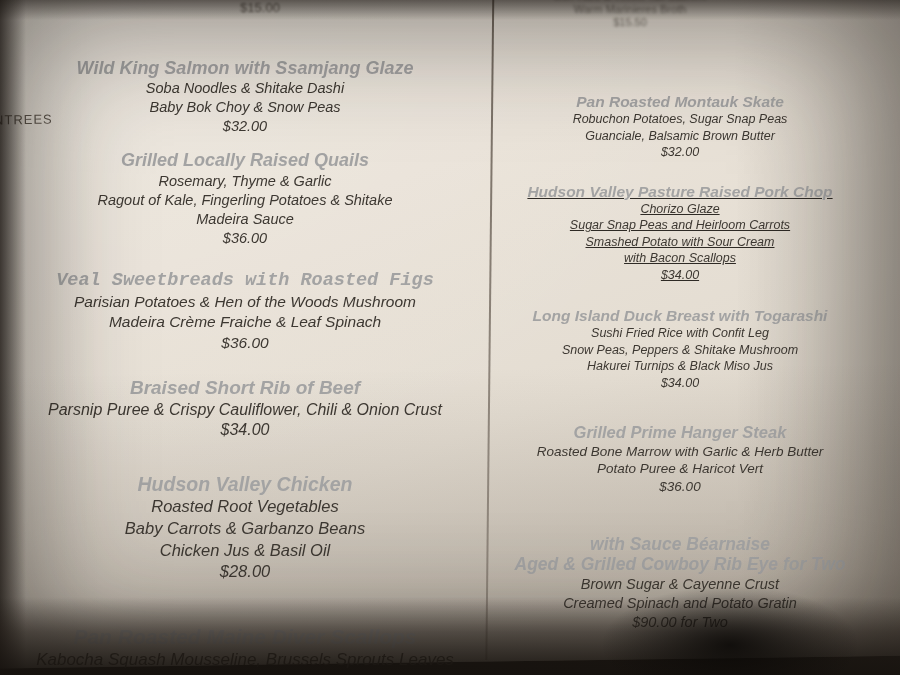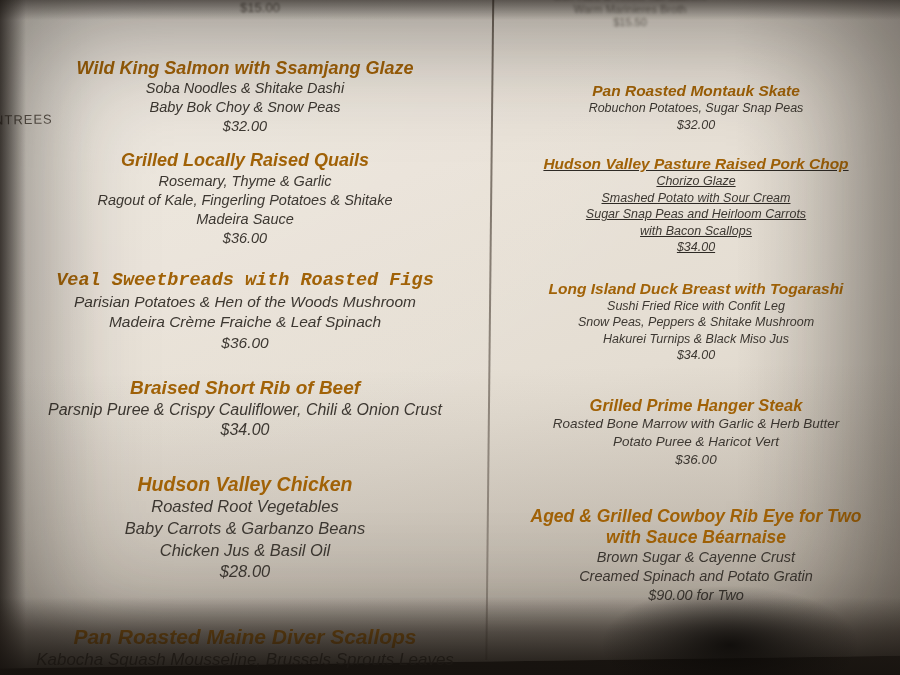--- a/index.html
+++ b/index.html
@@ -92,31 +92,31 @@
     font-family: "Liberation Sans", sans-serif;
     transform: rotate(-0.8deg);
   }
 
   
   .col {
     position: absolute;
     top: 0;
   }
   .col-left  { left: 10px;  width: 470px; }
-  .col-right { left: 496px; width: 400px; }
+  .col-right { left: 480px; width: 400px; margin-top: 11px; }
 
   .dish {
     text-align: center;
     margin-bottom: 14px;
     color: #2e2a25;
   }
   .dish .name {
     font-weight: bold;
     font-style: italic;
-    color: #a16207;
+    color: #a3a3a3;
     line-height: 1.18;
   }
   .dish .desc {
     font-style: italic;
     color: #3d3832;
     line-height: 1.32;
   }
   .dish .price {
     font-style: italic;
     color: #3d3832;
@@ -274,50 +274,51 @@
 
     </div>
 
   </div>
 
   <div class="col col-right">
 
     <div class="dish" id="r0">
       <div class="name">Pan Roasted Montauk Skate</div>
       <div class="desc">Robuchon Potatoes, Sugar Snap Peas</div>
+      <div class="desc">Guanciale, Balsamic Brown Butter</div>
       <div class="price">$32.00</div>
     </div>
 
     <div class="dish" id="r1">
       <div class="name">Hudson Valley Pasture Raised Pork Chop</div>
       <div class="desc">Chorizo Glaze</div>
+      <div class="desc">Sugar Snap Peas and Heirloom Carrots</div>
       <div class="desc">Smashed Potato with Sour Cream</div>
-      <div class="desc">Sugar Snap Peas and Heirloom Carrots</div>
       <div class="desc">with Bacon Scallops</div>
       <div class="price">$34.00</div>
     </div>
 
     <div class="dish" id="r2">
       <div class="name">Long Island Duck Breast with Togarashi</div>
       <div class="desc">Sushi Fried Rice with Confit  Leg</div>
       <div class="desc">Snow Peas, Peppers &amp; Shitake Mushroom</div>
       <div class="desc">Hakurei Turnips &amp; Black Miso Jus</div>
       <div class="price">$34.00</div>
     </div>
 
     <div class="dish" id="r3">
       <div class="name">Grilled Prime Hanger Steak</div>
       <div class="desc">Roasted Bone Marrow with Garlic &amp; Herb Butter</div>
       <div class="desc">Potato Puree &amp; Haricot Vert</div>
       <div class="price">$36.00</div>
     </div>
 
     <div class="dish" id="r4">
+      <div class="name">with Sauce Béarnaise</div>
       <div class="name">Aged &amp; Grilled Cowboy Rib Eye for Two</div>
-      <div class="name">with Sauce Béarnaise</div>
       <div class="desc">Brown Sugar &amp; Cayenne Crust</div>
       <div class="desc">Creamed Spinach and Potato Gratin</div>
       <div class="price">$90.00 for Two</div>
     </div>
 
   </div>
 
   <div class="vignette"></div>
   <div class="top-dark"></div>
   <div class="left-dark"></div>

